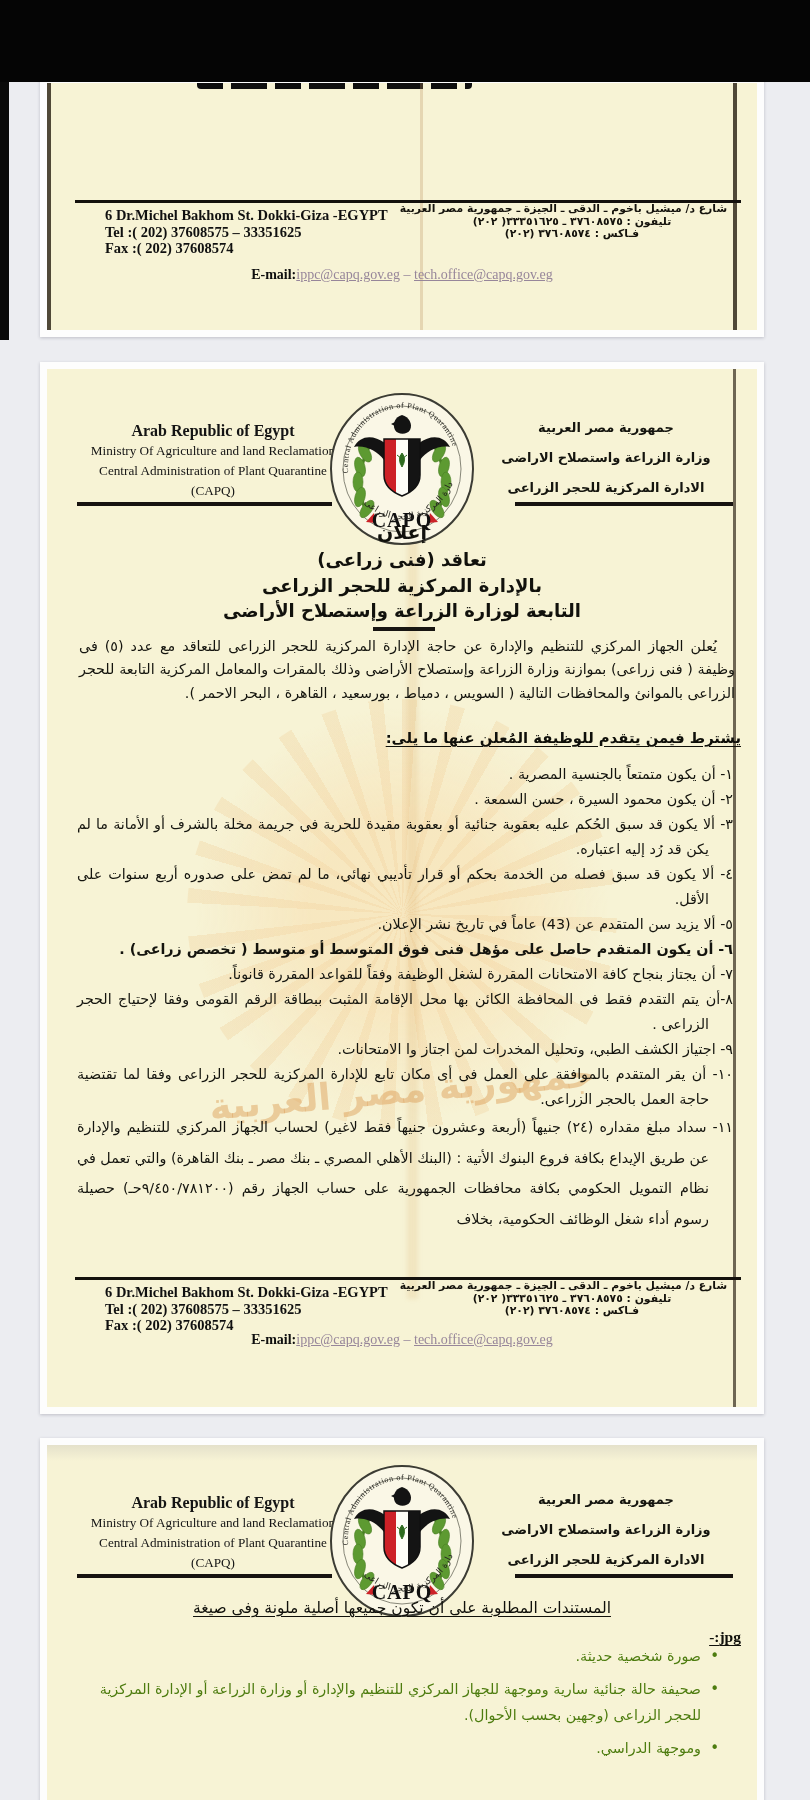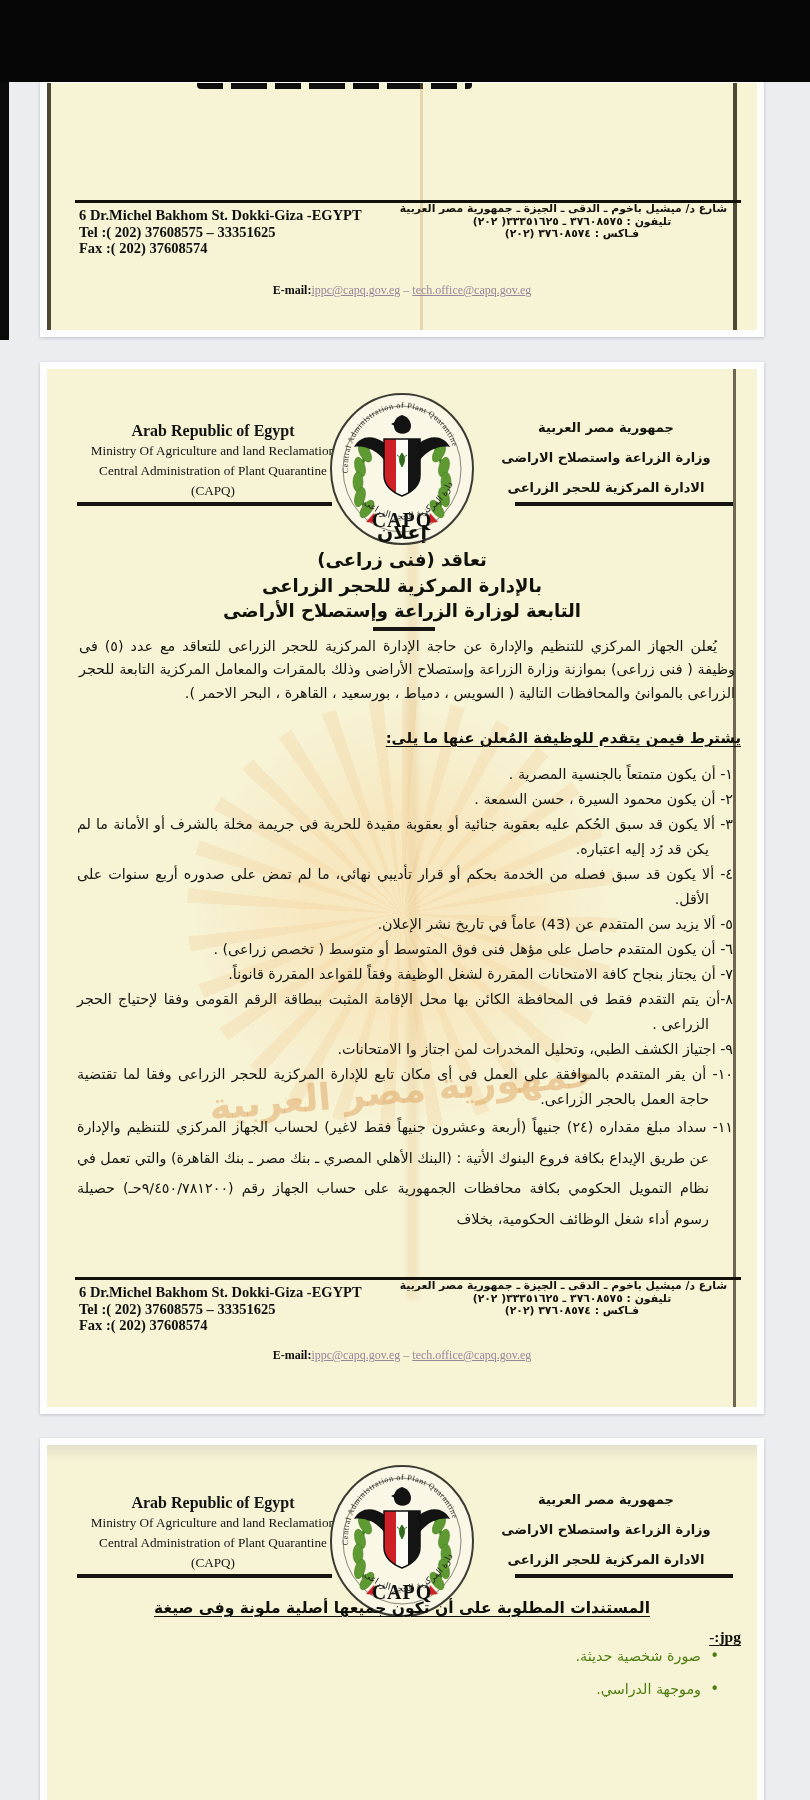--- a/index.html
+++ b/index.html
@@ -51,27 +51,27 @@
   .lh-en .l2,.lh-en .l3,.lh-en .l4{font-size:13.2px;line-height:20px;}
   .lh-ar{position:absolute;right:26px;top:44px;width:250px;text-align:center;direction:rtl;
          color:#15150f;font-size:13px;font-weight:bold;line-height:30px;}
   .lh-rule{position:absolute;top:133px;height:3.5px;background:#171310;}
   .lh-rule.rl{left:30px;width:255px;}
   .lh-rule.rr{right:24px;width:218px;}
   .logo{position:absolute;left:280px;top:18px;width:150px;height:170px;}
 
   
   .ft-rule{position:absolute;left:28px;width:666px;height:3px;background:#14110d;}
-  .ft-en{position:absolute;left:32px;width:330px;
+  .ft-en{position:absolute;left:58px;width:330px;
          font-family:"Liberation Serif","DejaVu Serif",serif;
          font-weight:bold;font-size:14.5px;line-height:16.5px;color:#101010;white-space:nowrap;}
   .ft-ar{position:absolute;right:30px;width:310px;direction:rtl;text-align:center;
          font-size:10.8px;font-weight:bold;color:#14120c;line-height:12.6px;white-space:nowrap;}
   .ft-email{position:absolute;left:0;right:0;text-align:center;
-            font-family:"Liberation Serif","DejaVu Serif",serif;font-size:12px;color:#97869a;margin-top:16px;}
+            font-family:"Liberation Serif","DejaVu Serif",serif;font-size:14px;color:#97869a;}
   .ft-email .lbl{font-weight:bold;color:#0e0e0e;}
   .ft-email a{color:#97869a;text-decoration:underline;}
 
   
   .title-block{position:absolute;left:0;right:0;text-align:center;direction:rtl;
                font-weight:bold;color:#11110c;}
   .t0{top:152px;font-size:19px;}
   .t1{top:180px;font-size:18px;}
   .t2{top:206px;font-size:18px;}
   .t3{top:231px;font-size:18px;}
@@ -79,40 +79,40 @@
 
   .intro{position:absolute;top:266px;right:22px;left:32px;direction:rtl;
          font-size:14.3px;line-height:23.3px;color:#14140e;
          text-align:justify;text-indent:18px;}
   .req-heading{position:absolute;top:360px;right:16px;direction:rtl;
                font-size:14.8px;font-weight:bold;color:#0f0f0a;
                text-decoration:underline;text-underline-offset:3px;}
   .req-list{position:absolute;top:393px;right:24px;left:30px;direction:rtl;
             font-size:14.3px;line-height:25px;color:#14140e;text-align:justify;}
   .req-item{padding-right:24px;text-indent:-24px;}
-  .req-item.bold{font-weight:normal;}
+  .req-item.bold{font-weight:bold;}
   .req-item.wide{line-height:30.5px;}
 
   .watermark-burst{
     position:absolute;left:140px;top:330px;width:430px;height:430px;border-radius:50%;
     background:
       radial-gradient(circle,rgba(248,214,160,.40) 0 30%,rgba(248,214,160,0) 68%),
       repeating-conic-gradient(rgba(233,170,96,.16) 0deg 4deg,rgba(233,170,96,0) 4deg 13deg);
     z-index:0;
   }
   .watermark-text{
     position:absolute;top:700px;left:130px;width:450px;text-align:center;direction:rtl;
     font-size:37px;font-weight:bold;color:rgba(216,147,72,.42);
     transform:rotate(-5deg);z-index:0;white-space:nowrap;
   }
   .above-wm{z-index:2;}
 
   
   .docs-h1{position:absolute;top:154px;left:0;right:0;text-align:center;direction:rtl;
-           font-size:15.5px;font-weight:bold;color:#10100b;
+           font-size:15.5px;font-weight:normal;color:#10100b;
            text-decoration:underline;text-underline-offset:3px;}
   .docs-h2{position:absolute;top:183px;right:16px;direction:rtl;
            font-size:15.5px;font-weight:bold;color:#10100b;
            font-family:"Liberation Serif","DejaVu Serif",serif;
            text-decoration:underline;text-underline-offset:3px;}
   .doc-bullets{position:absolute;top:198px;right:36px;left:40px;direction:rtl;
                font-size:14.3px;line-height:26px;color:#4d7c0f;}
   .doc-bullet{position:relative;padding-right:20px;margin-bottom:7px;text-align:right;}
   .doc-bullet::before{content:"•";position:absolute;right:2px;top:0;font-size:15px;}
 </style>
@@ -315,18 +315,19 @@
         <text font-size="9" fill="#23231d">
           <textPath href="#lg-bot2" startOffset="18%">الإدارة المركزية للحجر الزراعى</textPath>
         </text>
       </svg>
 
       <div class="docs-h1">المستندات المطلوبة على أن تكون جميعها أصلية ملونة وفى صيغة</div>
       <div class="docs-h2">jpg:-</div>
 
       <div class="doc-bullets">
         <div class="doc-bullet">صورة شخصية حديثة.</div>
+        <div class="doc-bullet">صحيفة حالة جنائية سارية وموجهة للجهاز المركزي للتنظيم والإدارة أو وزارة الزراعة أو الإدارة المركزية للحجر الزراعى (وجهين بحسب الأحوال).</div>
         <div class="doc-bullet">وموجهة الدراسي.</div>
       </div>
     </div>
   </div>
 
 </div>
 
 </body></html>

